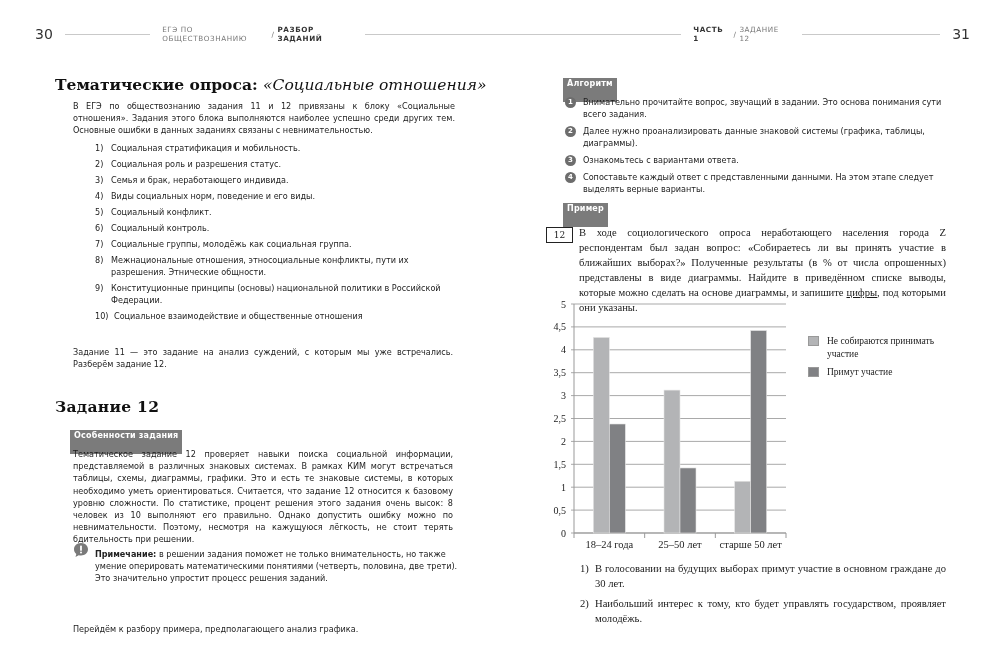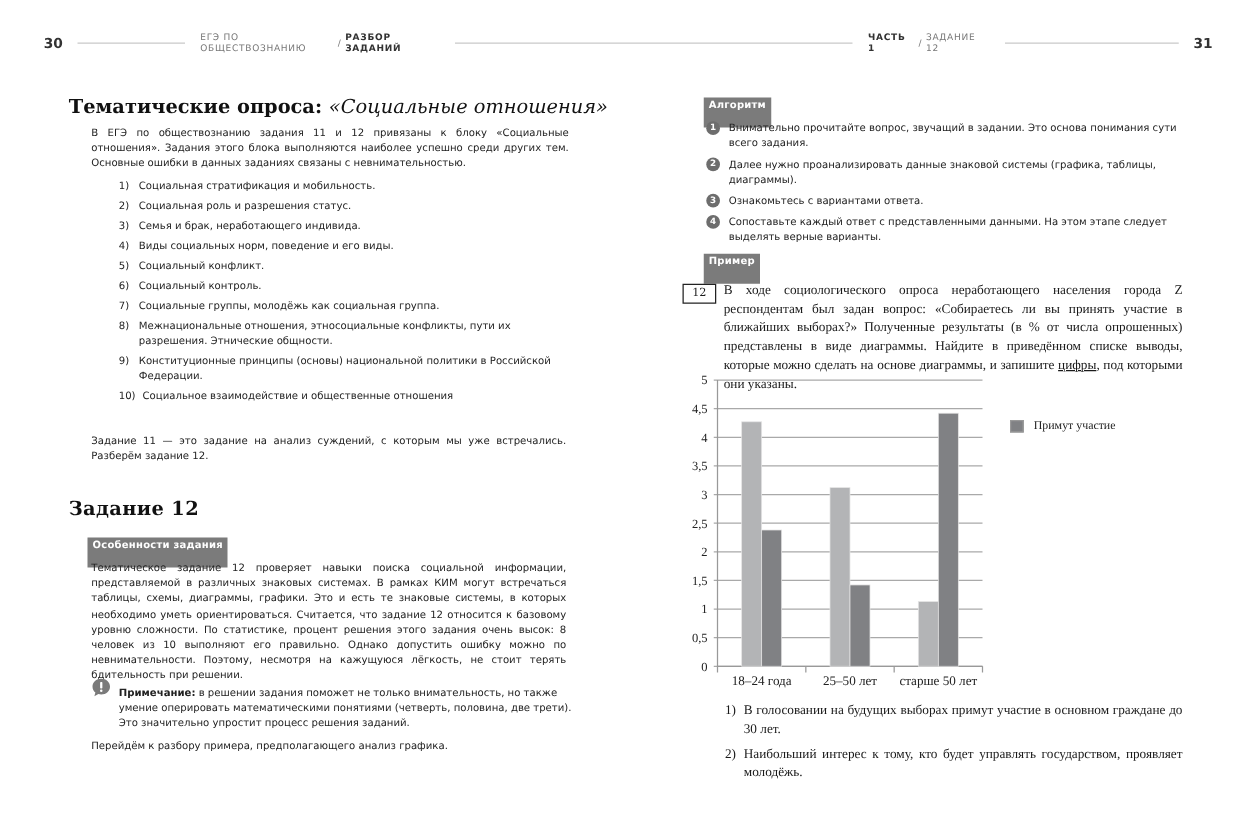--- a/index.html
+++ b/index.html
@@ -1,20 +1,20 @@
 <!DOCTYPE html>
 <html><head>
 <meta charset="utf-8">
 <style>
   * { box-sizing: border-box; margin: 0; padding: 0; }
   html, body { width: 1000px; height: 672px; background: #ffffff; overflow: hidden; }
   body { position: relative; font-family: "DejaVu Sans", sans-serif; color: #1a1a1a; }
 
   .runhead { position: absolute; top: 28px; height: 12px; font-size: 7.2px; letter-spacing: 0.6px; color: #777; text-transform: uppercase; display: flex; align-items: center; }
-  .runhead .pg { font-size: 11px; color: #333; letter-spacing: 0; font-weight: bold; text-align: center; }
+  .runhead .pg { font-size: 14px; color: #333; letter-spacing: 0; font-weight: normal; text-align: center; }
   .runhead .rule { height: 1px; background: #c9c9c9; }
   .runhead b { color: #333; }
 
   .left { position: absolute; left: 55px; top: 75px; width: 400px; }
 
   h1.h-theme { font-family: "DejaVu Serif", serif; font-size: 15.5px; font-weight: bold; color: #111; margin-bottom: 6px; white-space: nowrap; }
   h1.h-theme i { font-weight: normal; font-style: italic; }
   .indent { margin-left: 18px; }
   p.body { font-size: 8.1px; line-height: 12.2px; color: #222; text-align: justify; }
   p.bold { font-size: 8.1px; font-weight: bold; margin-top: 5px; color: #111; }
@@ -28,21 +28,21 @@
   h2.task { position: absolute; left: 55px; top: 397px; font-family: "DejaVu Serif", serif; font-size: 15.5px; font-weight: bold; letter-spacing: 0.3px; color: #111; }
 
   .tag { display: inline-block; background: #7b7b7b; color: #fff; font-size: 8px; font-weight: bold; padding: 1px 4px 14px; letter-spacing: 0.2px; }
   .feat-tag { position: absolute; left: 70px; top: 430px; }
   .feat-body { position: absolute; left: 73px; top: 448px; width: 380px; }
 
   .note { position: absolute; left: 73px; top: 540px; width: 385px; display: flex; }
   .note-icon { width: 16px; height: 16px; flex: none; margin-right: 6px; margin-top: 2px; }
   .note-body { margin-top: 8px; }
   .note p { font-size: 8.1px; line-height: 12.2px; color: #222; }
-  .final-line { position: absolute; left: 73px; top: 591px; font-size: 8.1px; color: #222; }
+  .final-line { position: absolute; left: 73px; top: 624px; font-size: 8.1px; color: #222; }
 
   
   .algo-tag { position: absolute; left: 563px; top: 78px; }
   .algo { position: absolute; left: 565px; top: 96px; width: 380px; list-style: none; }
   .algo li { display: flex; font-size: 8.1px; line-height: 12px; color: #222; margin-bottom: 5px; }
   .algo li .num { flex: none; width: 11px; height: 11px; border-radius: 50%; background: #6d6d6d; color: #fff; font-size: 7px; font-weight: bold; text-align: center; line-height: 11px; margin-right: 7px; margin-top: 1px; }
   .example-tag { position: absolute; left: 563px; top: 203px; }
 
   .q-wrap { position: absolute; left: 546px; top: 226px; width: 400px; display: flex; }
   .q-num { flex: none; width: 27px; height: 16px; border: 1px solid #222; font-family: "DejaVu Serif", serif; font-size: 9px; text-align: center; line-height: 14px; margin-right: 6px; margin-top: 1px; }
@@ -213,20 +213,24 @@
       <line x1="169.33333333333334" x2="169.33333333333334" y1="237" y2="242" stroke="#999" stroke-width="1"></line>
       <rect x="188.66666666666669" y="185.246" width="16" height="51.75399999999999" fill="#b3b4b6" stroke="#e5e5e5" stroke-width="0.6"></rect>
       <rect x="204.66666666666669" y="34.56399999999999" width="16" height="202.436" fill="#808184" stroke="#e5e5e5" stroke-width="0.6"></rect>
       <text x="204.66666666666669" y="252" text-anchor="middle" font-size="10.5">старше 50 лет</text>
       <line x1="240" x2="240" y1="237" y2="242" stroke="#999" stroke-width="1"></line>
     </svg>
 </div>
 
 <div class="legend">
   <div class="item">
+    <span class="sw" id="sw0" style="background: rgb(179, 180, 182);"></span>
+    <span class="lbl">Не собираются принимать участие</span>
+  </div>
+  <div class="item">
     <span class="sw" id="sw1" style="background: rgb(128, 129, 132);"></span>
     <span class="lbl">Примут участие</span>
   </div>
 </div>
 
 <ol class="answers">
   <li>
       <span class="n">1)</span>
       <span>В голосовании на будущих выборах примут участие в основном граждане до 30 лет.</span>
     </li>

